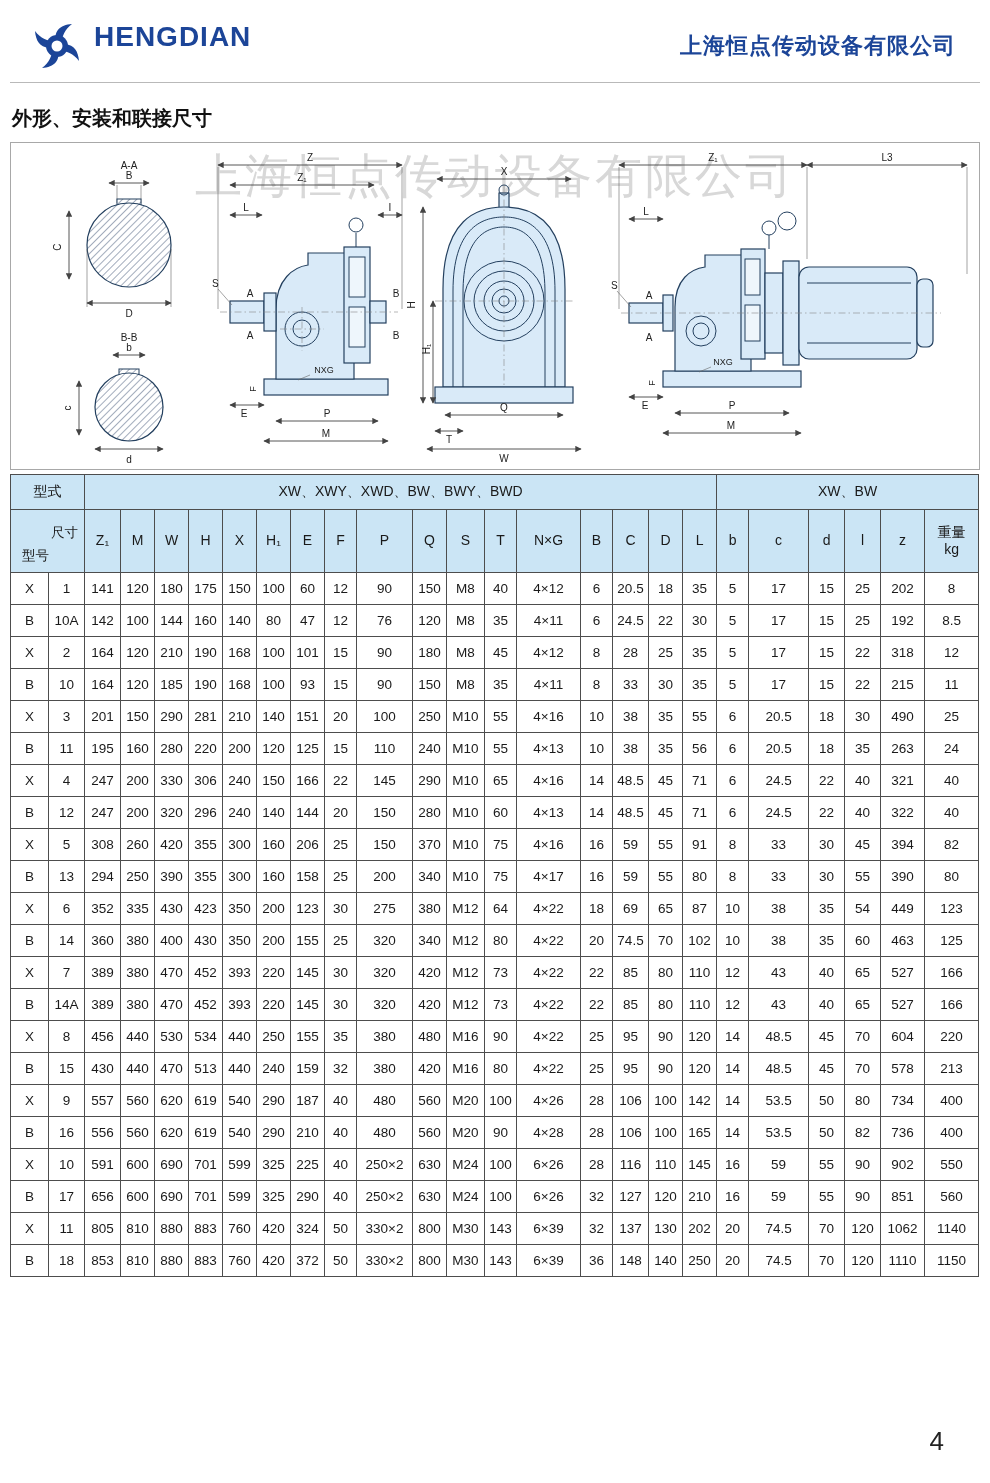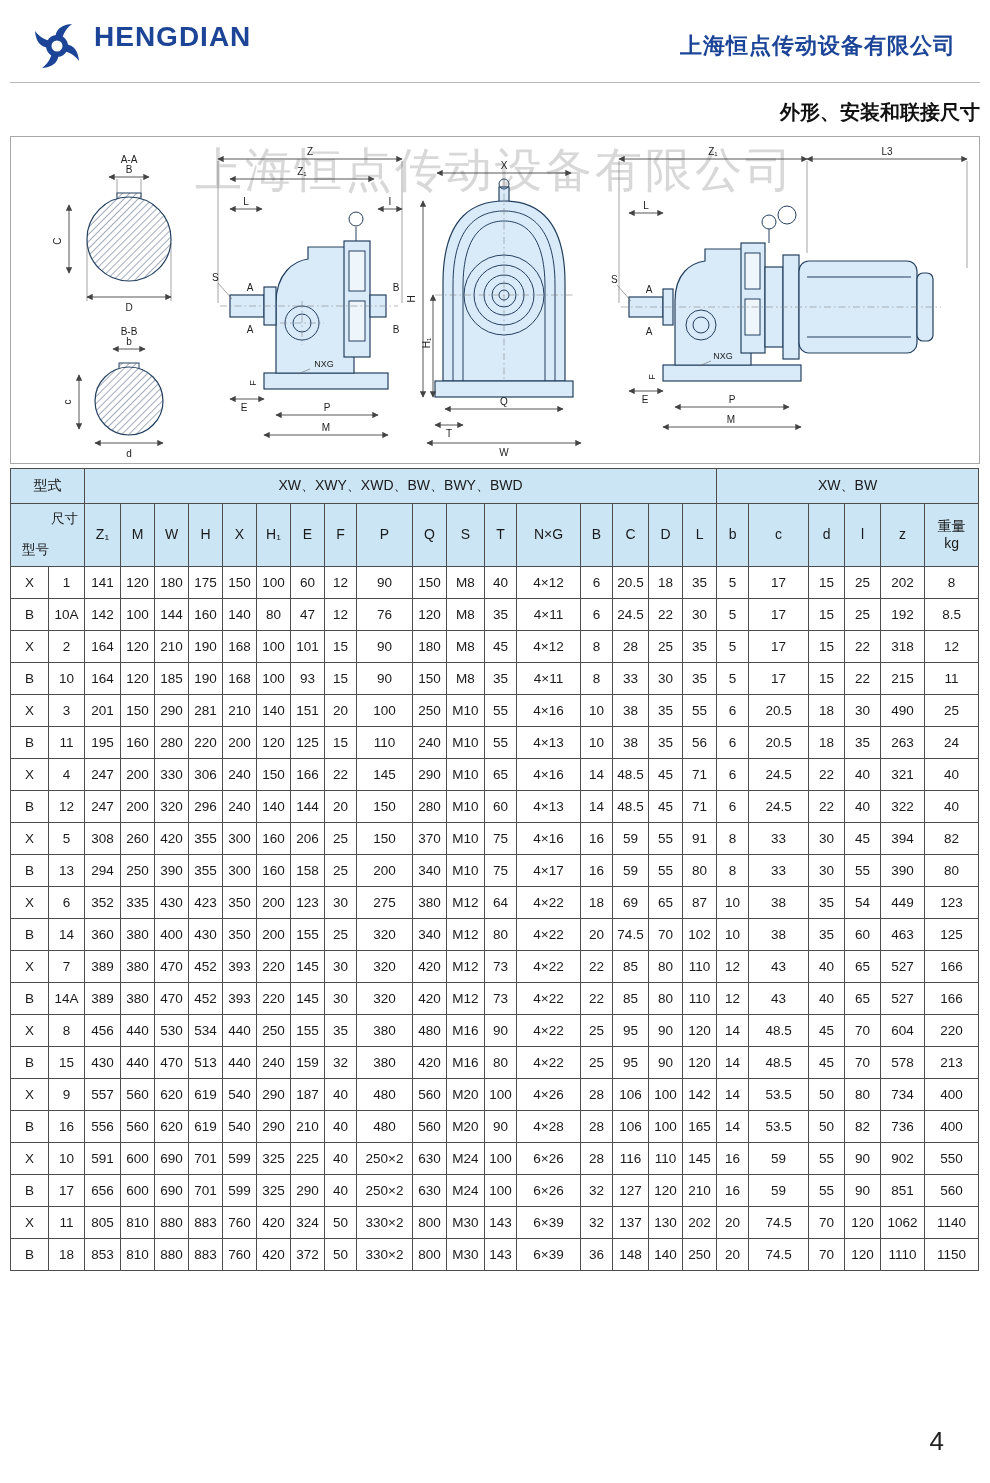--- a/index.html
+++ b/index.html
@@ -10,21 +10,21 @@
   .page{padding:0 10px;}
   
   .top-header{
     height:72px;display:flex;align-items:center;justify-content:space-between;
     padding:10px 24px 0 22px;border-bottom:1px solid #b9b9b9;margin-bottom:4px;
   }
   .logo-wrap{display:flex;align-items:flex-start;gap:12px;}
   .logo-text{font-size:28px;font-weight:600;letter-spacing:1px;color:#1c4598;}
   .company-name{font-size:22px;font-weight:700;color:#1c4598;letter-spacing:1px;}
   
-  .sec-title{font-size:20px;font-weight:700;color:#111;margin:16px 0 10px 2px;text-align:right;}
+  .sec-title{font-size:20px;font-weight:700;color:#111;margin:22px 0 10px 2px;}
   .sec-title2{font-size:19px;font-weight:700;color:#111;margin:20px 0 8px 2px;}
   
   .diagram-box{
     position:relative;border:1px solid #a8a8a8;height:326px;background:#fff;overflow:hidden;
   }
   .watermark{
     position:absolute;top:2px;left:0;right:0;text-align:center;
     font-size:47px;color:#d8d8d8;letter-spacing:3px;white-space:nowrap;z-index:0;font-weight:400;
   }
   .diagram-svg{position:relative;z-index:1;display:block;}
@@ -46,21 +46,21 @@
   .row-groups th{height:34px;font-size:14px;}
   .row-cols th{height:62px;white-space:pre-line;line-height:1.25;font-size:14px;}
   .dim-table tbody td{height:31px;background:#fff;}
   .corner-top{font-size:14px;}
   .diag-cell{
     position:relative;background:#cbe5f5;
     background-image:linear-gradient(to bottom right,
       transparent calc(50% - 0.6px),#4d4d4d calc(50% - 0.6px),
       #4d4d4d calc(50% + 0.6px),transparent calc(50% + 0.6px));
   }
-  .diag-top{position:absolute;top:7px;right:6px;font-size:13.5px;}
+  .diag-top{position:absolute;top:15px;right:6px;font-size:13.5px;}
   .diag-bottom{position:absolute;bottom:7px;left:11px;font-size:13.5px;}
   
   .page-number{position:absolute;right:46px;bottom:26px;font-size:26px;color:#222;}
 </style>
 </head>
 <body>
 
 <div class="page">
 
   <div class="top-header">

